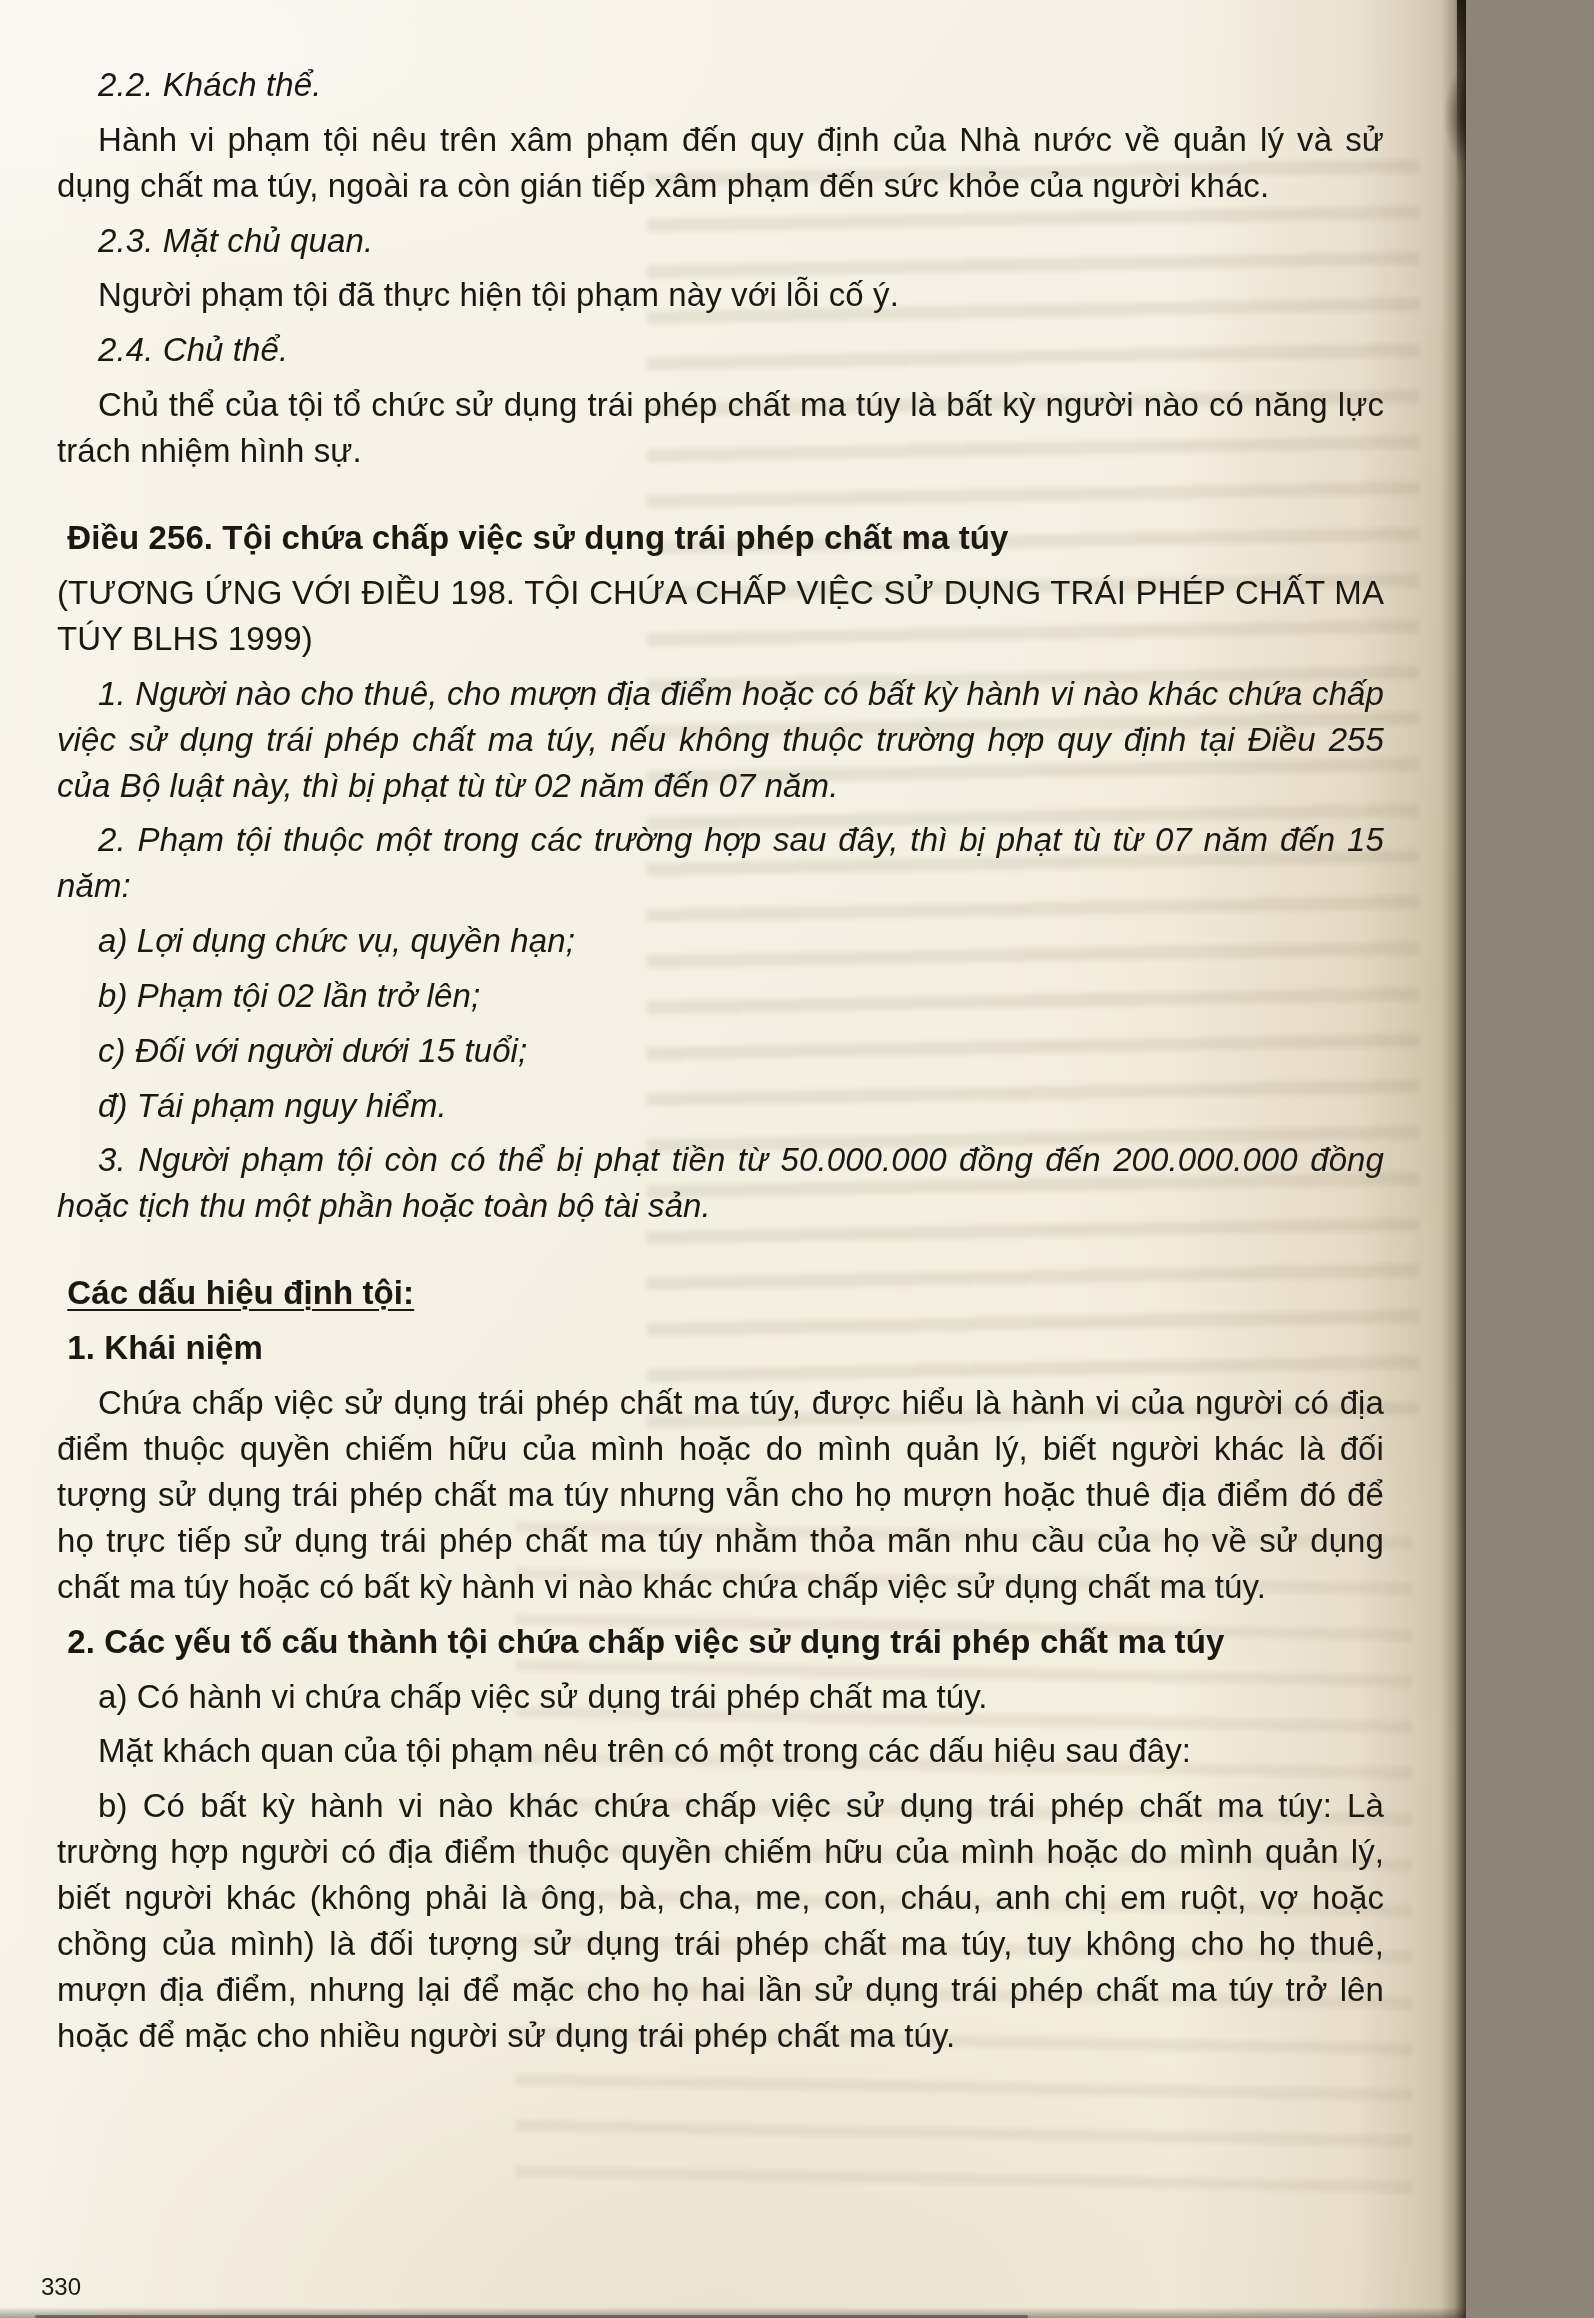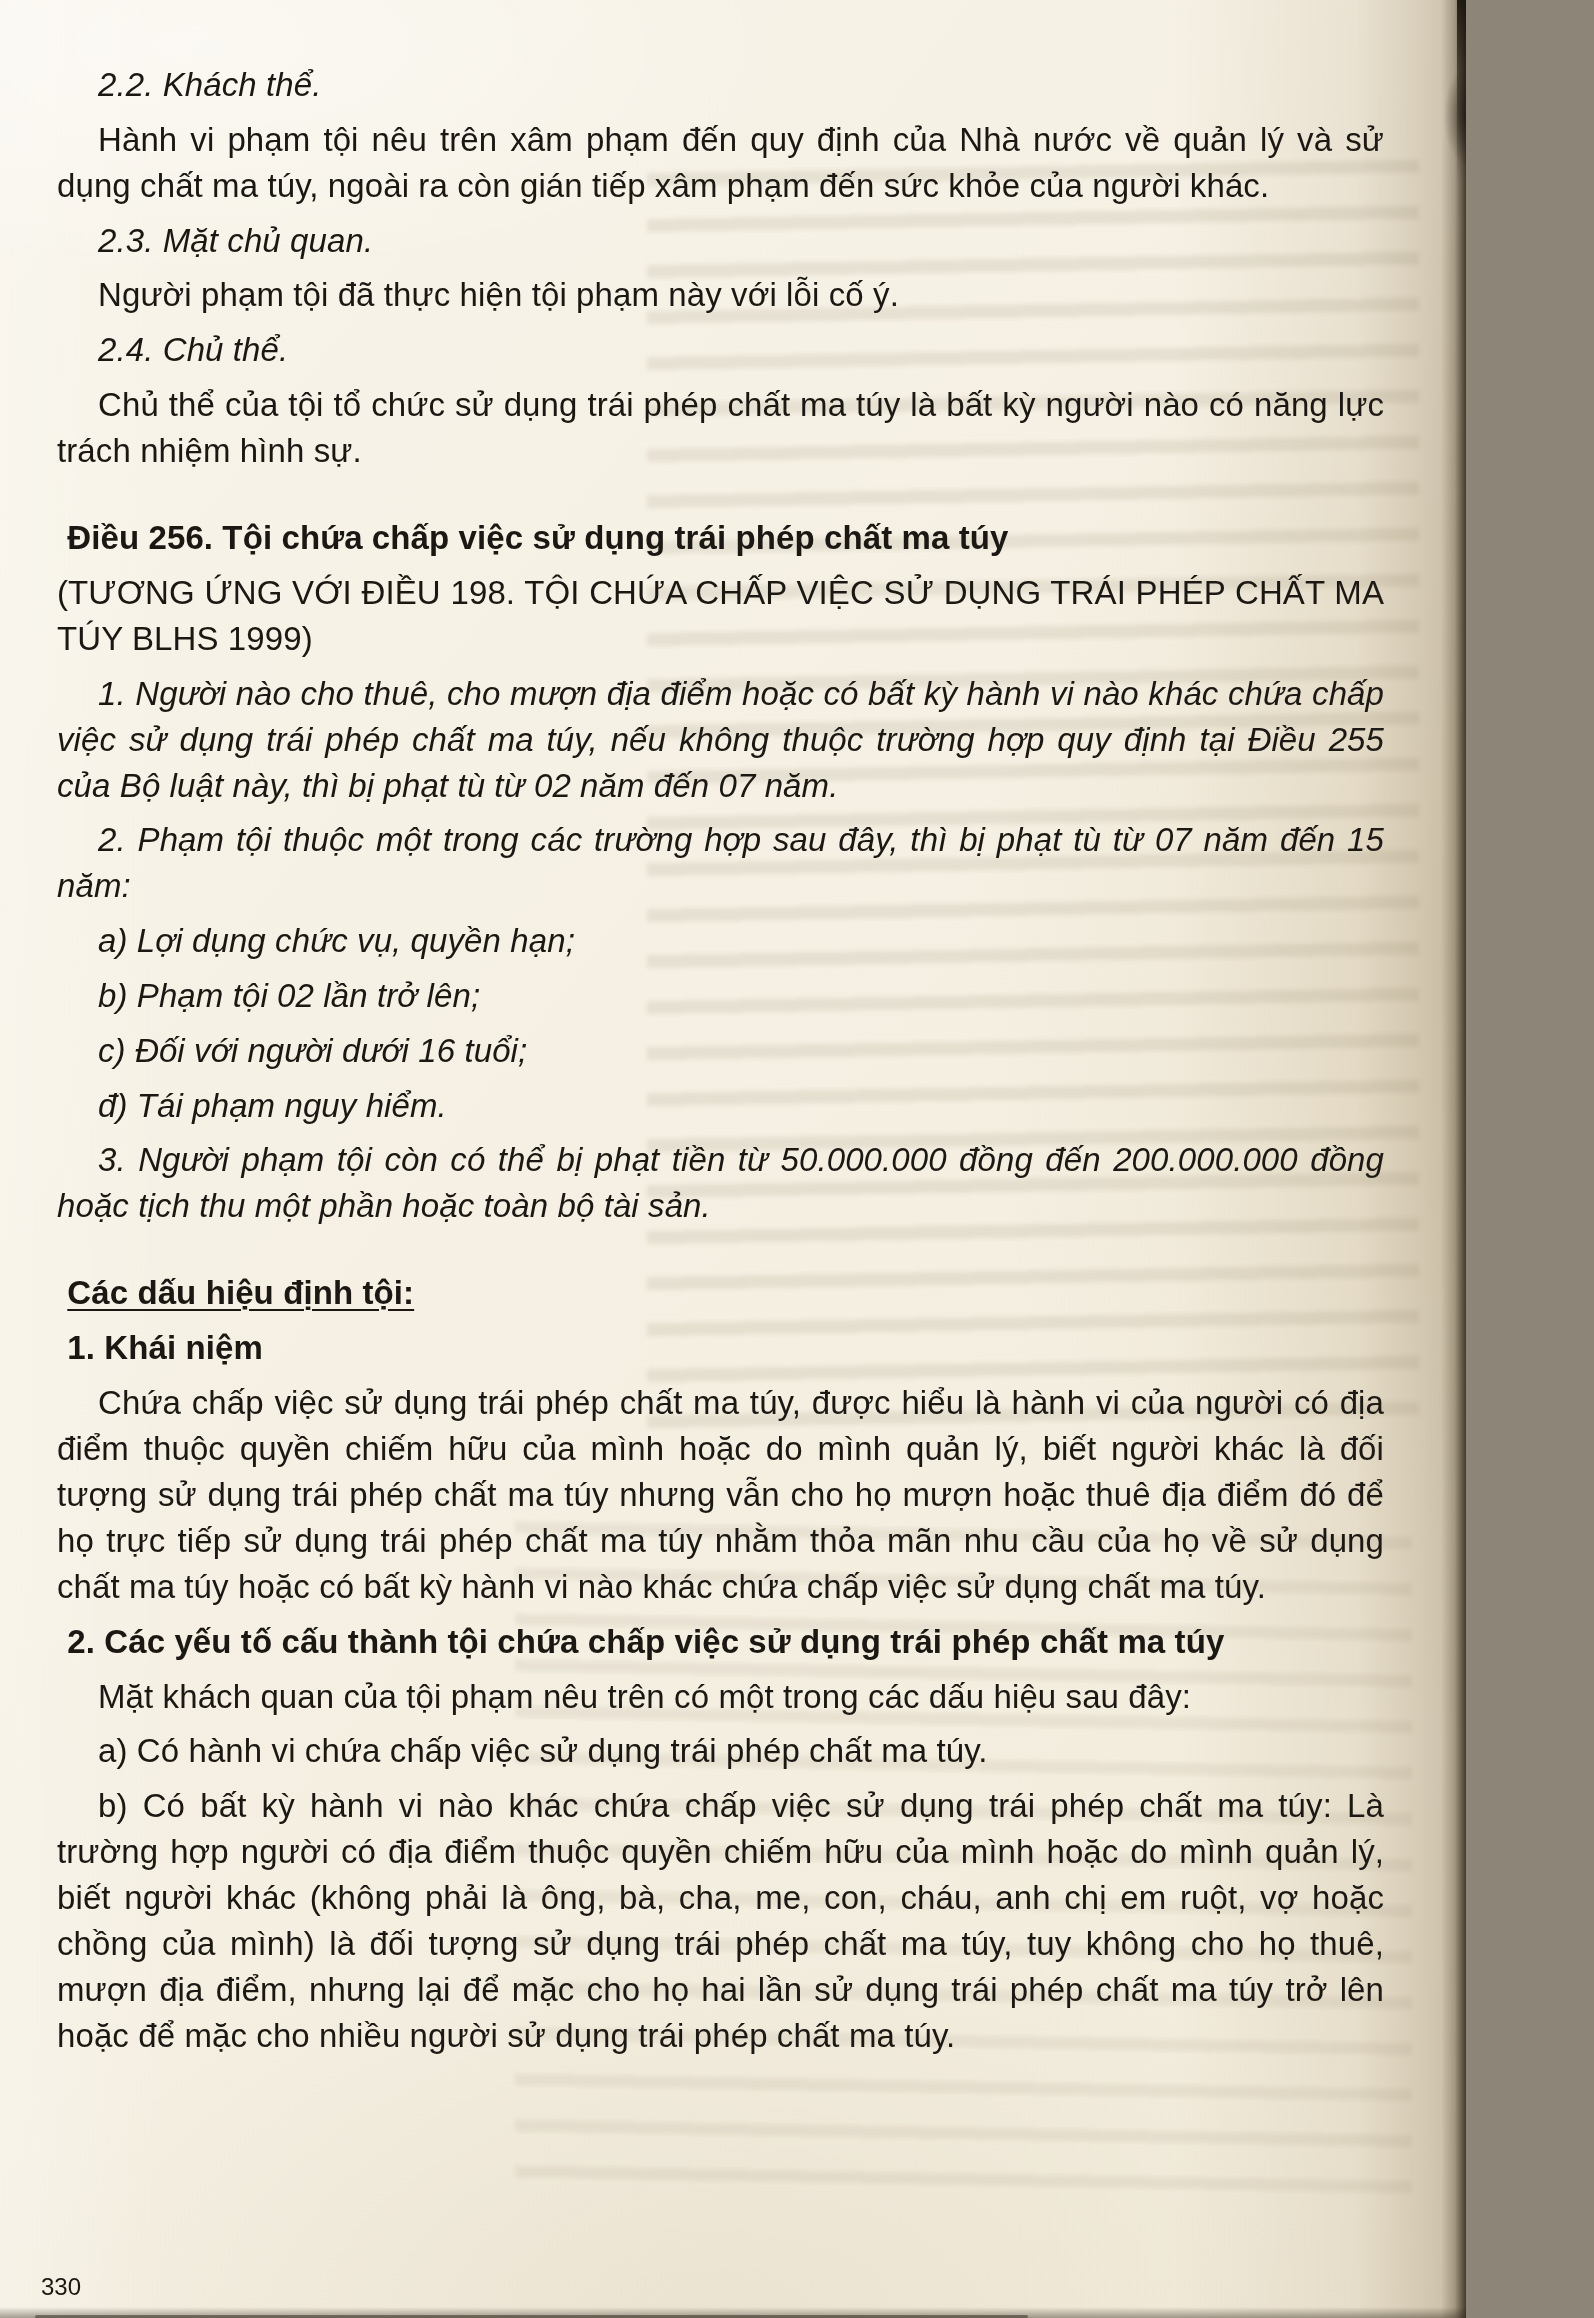--- a/index.html
+++ b/index.html
@@ -92,29 +92,29 @@
       <p class="para italic">2.3. Mặt chủ quan.</p>
       <p class="para">Người phạm tội đã thực hiện tội phạm này với lỗi cố ý.</p>
       <p class="para italic">2.4. Chủ thể.</p>
       <p class="para">Chủ thể của tội tổ chức sử dụng trái phép chất ma túy là bất kỳ người nào có năng lực trách nhiệm hình sự.</p>
       <p class="para bold heading gap-before">Điều 256. Tội chứa chấp việc sử dụng trái phép chất ma túy</p>
       <p class="para no-indent">(TƯƠNG ỨNG VỚI ĐIỀU 198. TỘI CHỨA CHẤP VIỆC SỬ DỤNG TRÁI PHÉP CHẤT MA TÚY BLHS 1999)</p>
       <p class="para italic">1. Người nào cho thuê, cho mượn địa điểm hoặc có bất kỳ hành vi nào khác chứa chấp việc sử dụng trái phép chất ma túy, nếu không thuộc trường hợp quy định tại Điều 255 của Bộ luật này, thì bị phạt tù từ 02 năm đến 07 năm.</p>
       <p class="para italic">2. Phạm tội thuộc một trong các trường hợp sau đây, thì bị phạt tù từ 07 năm đến 15 năm:</p>
       <p class="para italic">a) Lợi dụng chức vụ, quyền hạn;</p>
       <p class="para italic">b) Phạm tội 02 lần trở lên;</p>
-      <p class="para italic">c) Đối với người dưới 16 tuổi;</p>
+      <p class="para italic">c) Đối với người dưới 15 tuổi;</p>
       <p class="para italic">đ) Tái phạm nguy hiểm.</p>
       <p class="para italic">3. Người phạm tội còn có thể bị phạt tiền từ 50.000.000 đồng đến 200.000.000 đồng hoặc tịch thu một phần hoặc toàn bộ tài sản.</p>
       <p class="para bold underline heading gap-before">Các dấu hiệu định tội:</p>
       <p class="para bold heading">1. Khái niệm</p>
       <p class="para">Chứa chấp việc sử dụng trái phép chất ma túy, được hiểu là hành vi của người có địa điểm thuộc quyền chiếm hữu của mình hoặc do mình quản lý, biết người khác là đối tượng sử dụng trái phép chất ma túy nhưng vẫn cho họ mượn hoặc thuê địa điểm đó để họ trực tiếp sử dụng trái phép chất ma túy nhằm thỏa mãn nhu cầu của họ về sử dụng chất ma túy hoặc có bất kỳ hành vi nào khác chứa chấp việc sử dụng chất ma túy.</p>
       <p class="para bold heading">2. Các yếu tố cấu thành tội chứa chấp việc sử dụng trái phép chất ma túy</p>
+      <p class="para">a) Có hành vi chứa chấp việc sử dụng trái phép chất ma túy.</p>
       <p class="para">Mặt khách quan của tội phạm nêu trên có một trong các dấu hiệu sau đây:</p>
-      <p class="para">a) Có hành vi chứa chấp việc sử dụng trái phép chất ma túy.</p>
       <p class="para">b) Có bất kỳ hành vi nào khác chứa chấp việc sử dụng trái phép chất ma túy: Là trường hợp người có địa điểm thuộc quyền chiếm hữu của mình hoặc do mình quản lý, biết người khác (không phải là ông, bà, cha, me, con, cháu, anh chị em ruột, vợ hoặc chồng của mình) là đối tượng sử dụng trái phép chất ma túy, tuy không cho họ thuê, mượn địa điểm, nhưng lại để mặc cho họ hai lần sử dụng trái phép chất ma túy trở lên hoặc để mặc cho nhiều người sử dụng trái phép chất ma túy.</p>
     </div>
 
   <div class="page-number">330</div>
 
   <div class="shadow-right"></div>
   <div class="edge-right"></div>
   <div class="corner-notch"></div>
   <div class="edge-bottom"></div>
 </div>

